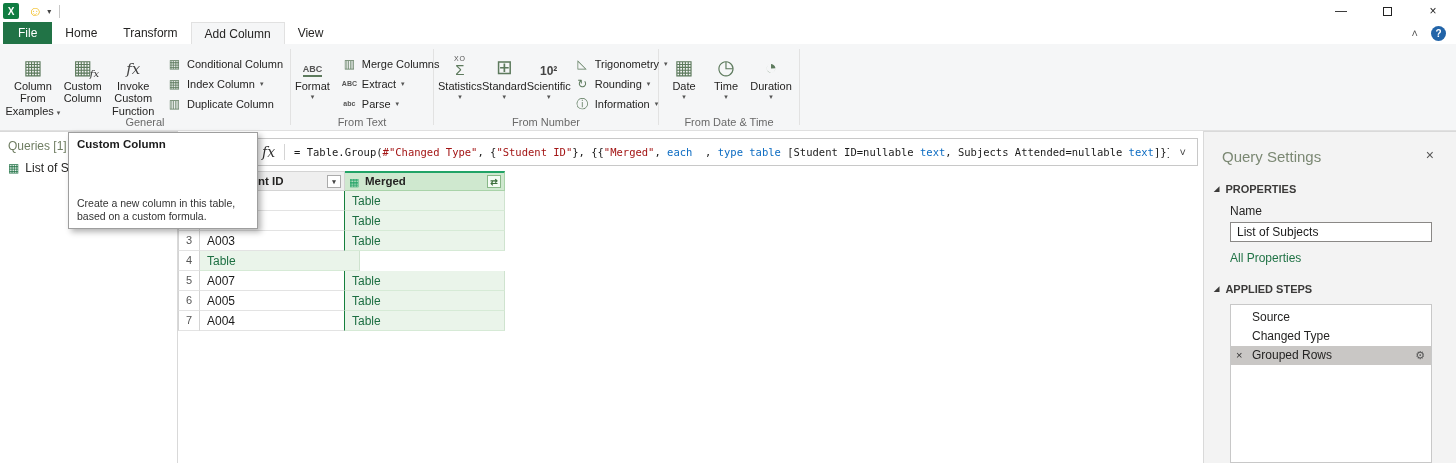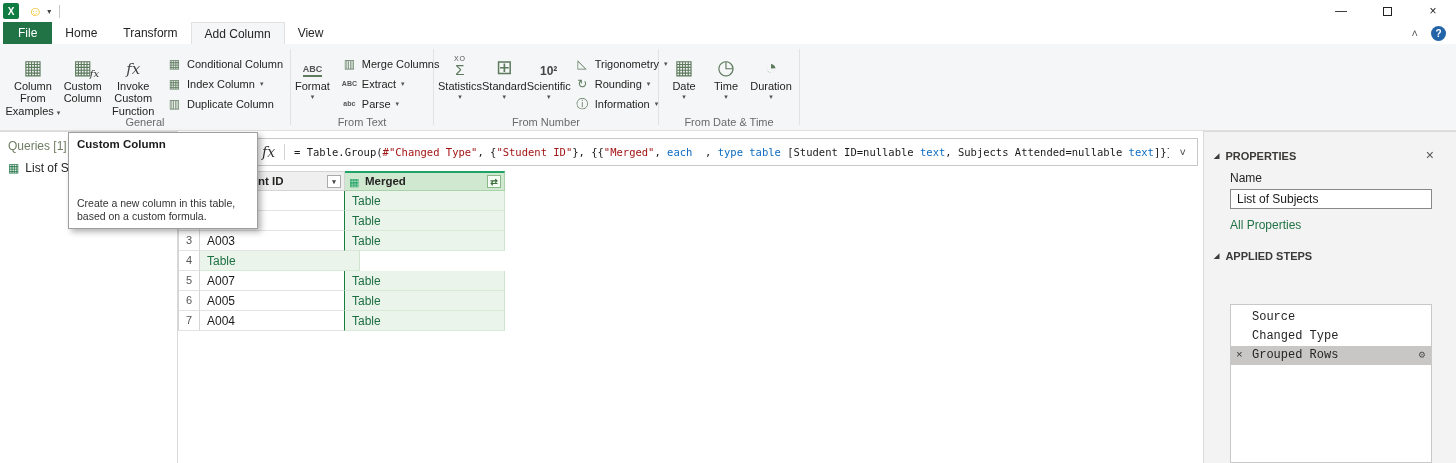--- a/index.html
+++ b/index.html
@@ -81,21 +81,21 @@
   
   .settings { position:absolute; left:1203px; right:0; top:131px; bottom:0; background:#f3f3f3; border-top:1px solid #d9d9d9; border-left:1px solid #d9d9d9; }
   .qs-title { font-size:15px; color:#7b8873; padding:16px 0 0 18px; }
   .qs-close { position:absolute; top:16px; right:22px; color:#555; font-size:14px; line-height:1; }
   .qs-section { display:flex; align-items:center; gap:6px; margin:18px 0 0 10px; font-size:11px; font-weight:bold; color:#3b3a39; }
   .qs-marker { font-size:7px; color:#3b3a39; }
   .qs-namelabel { margin:9px 0 0 26px; font-size:12px; color:#252423; }
   .name-input { display:block; margin:4px 0 0 26px; width:202px; height:20px; border:1px solid #8a8886; background:#fff; font-family:"Liberation Sans", sans-serif; font-size:12px; padding:0 6px; color:#1b1b1b; }
   .all-props { margin:9px 0 0 26px; font-size:12px; color:#217346; }
   .steps-box { position:absolute; left:26px; right:24px; top:172px; bottom:0; background:#fff; border:1px solid #c8c8c8; padding-top:3px; }
-  .step { position:relative; height:19px; line-height:19px; padding-left:21px; font-size:12px; color:#252423;font-family:Liberation Mono, monospace; }
+  .step { position:relative; height:19px; line-height:19px; padding-left:21px; font-size:12px; color:#252423; }
   .step.selected { background:#c9c7c5; }
   .step-del { position:absolute; left:5px; top:0; font-size:11px; color:#333; }
   .step-gear { position:absolute; right:6px; top:0; font-size:11px; color:#555; }
 
   
   .tooltip { position:absolute; left:68px; top:132px; width:190px; background:#fff; border:1px solid #9e9e9e; box-shadow:3px 3px 6px rgba(0,0,0,.3); padding:5px 8px 6px 8px; z-index:60; }
   .tooltip-title { font-size:11.5px; font-weight:bold; color:#1b1b1b; margin-bottom:3px; }
   .tooltip-body { font-size:10.5px; color:#333; line-height:1.2;margin-top:47px; }
 </style>
 </head>
@@ -323,20 +323,21 @@
       <div class="gc-merged">Table</div>
     </div>
     <div class="grid-row">
       <div class="gc-num">7</div>
       <div class="gc-sid">A004</div>
       <div class="gc-merged">Table</div>
     </div>
   </div>
 
   <div class="settings">
+    <div class="qs-title">Query Settings</div>
     <div class="qs-close">×</div>
 
     <div class="qs-section">
       <span class="qs-marker">◢</span>
       <span>PROPERTIES</span>
     </div>
     <div class="qs-namelabel">Name</div>
     <input class="name-input" type="text" value="List of Subjects" style="">
     <div class="all-props">All Properties</div>
 

